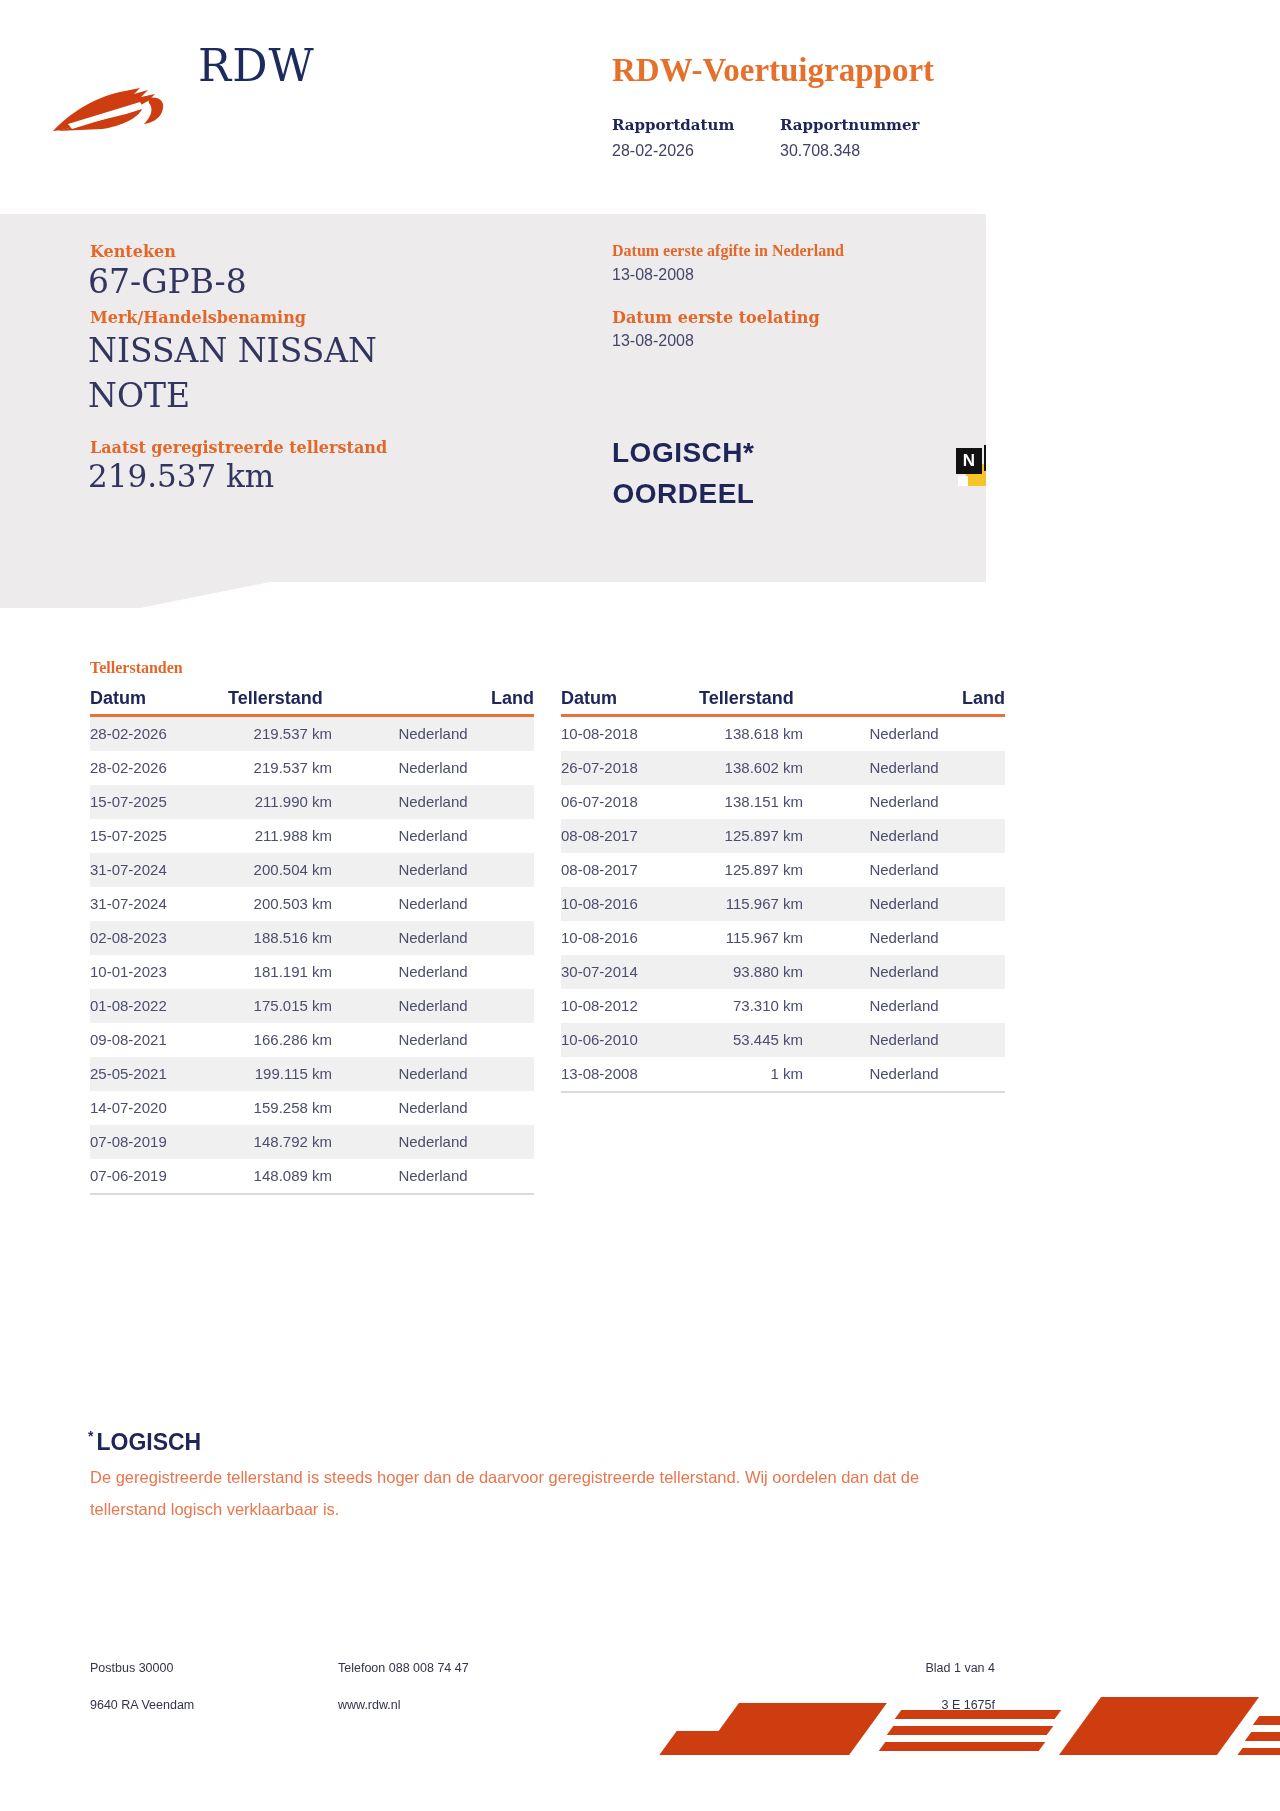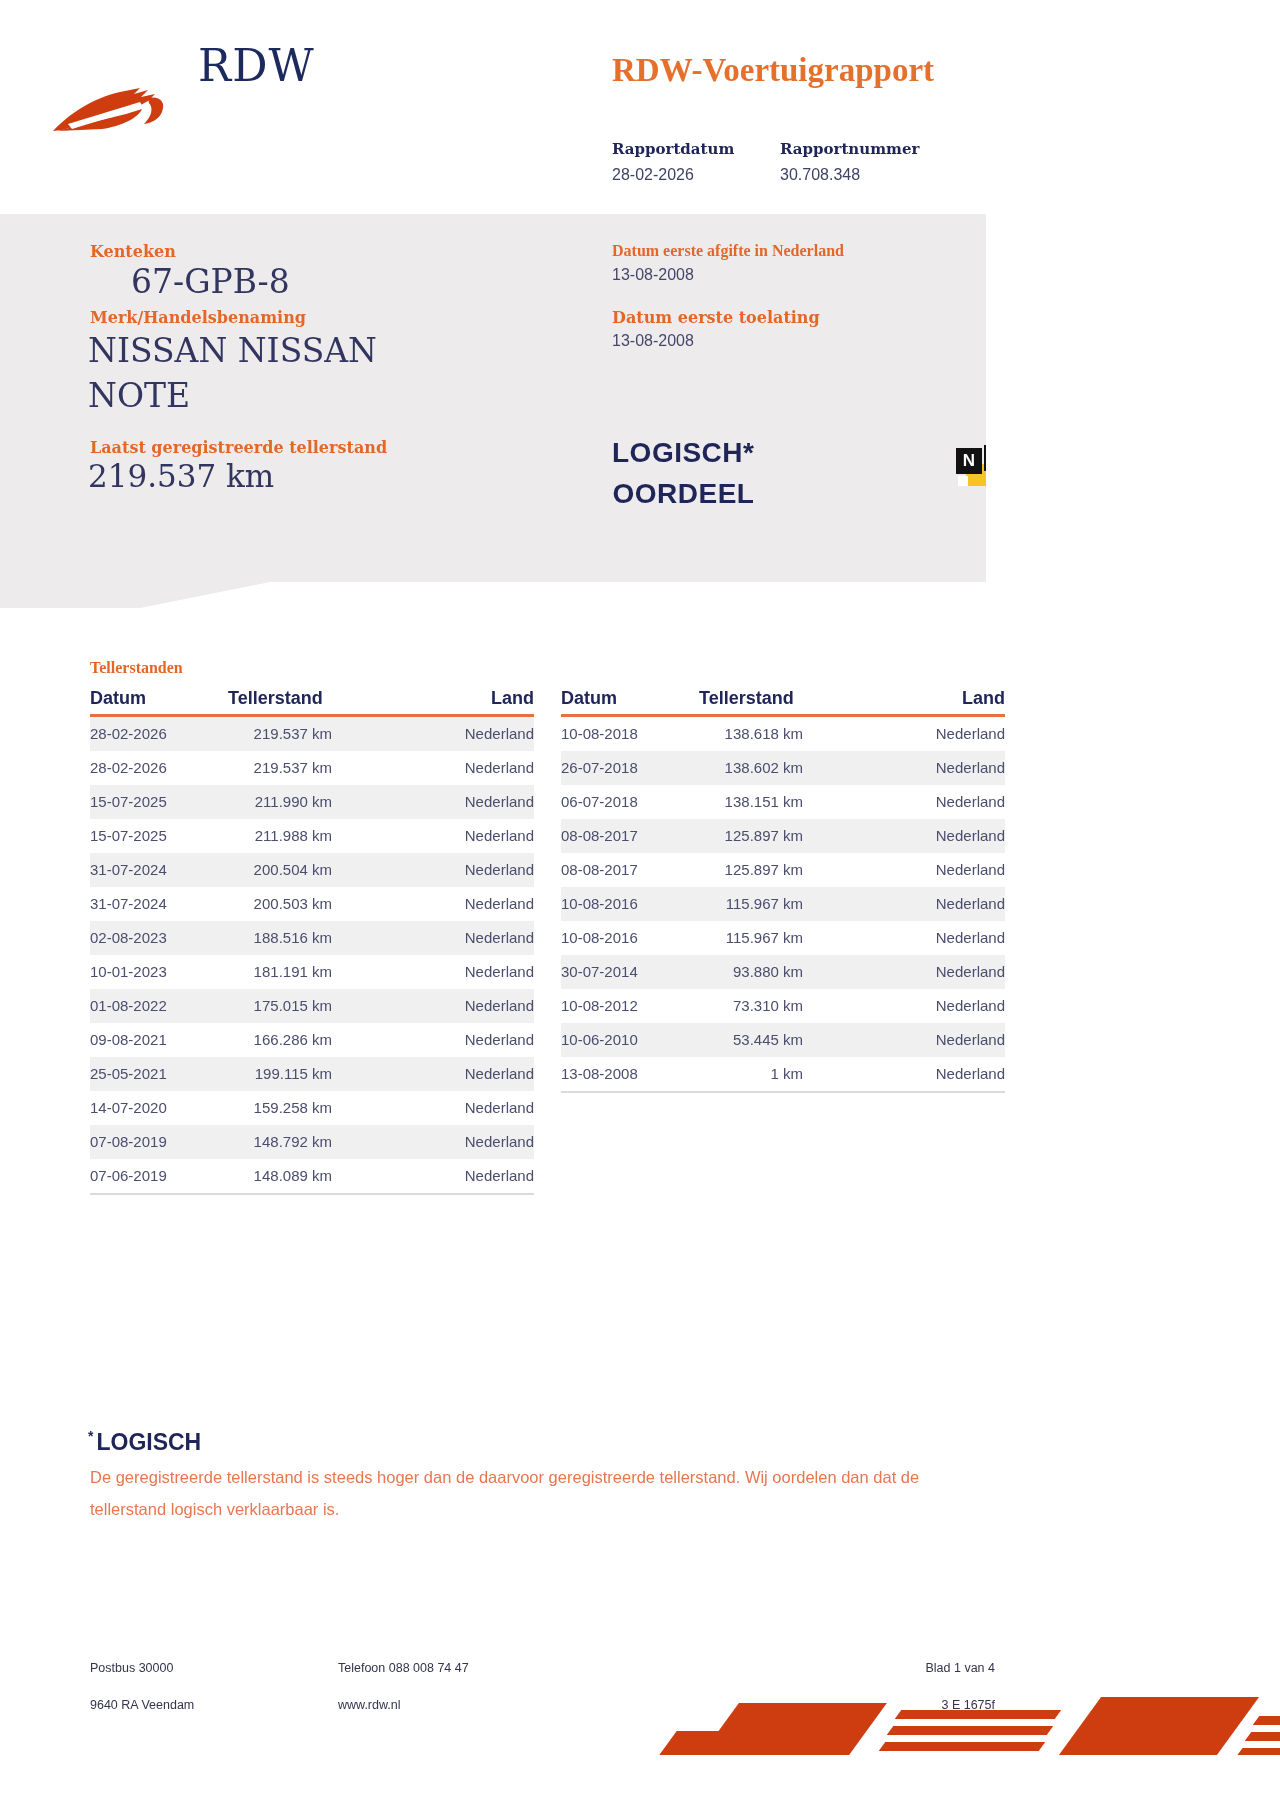--- a/index.html
+++ b/index.html
@@ -6,21 +6,21 @@
   .page{position:relative;width:1280px;height:1755px;background:#fff;overflow:hidden;
         font-family:"Liberation Sans",sans-serif;color:#32355f;}
 
   
   .wing{position:absolute;left:52px;top:68px;}
   .logo-text{position:absolute;left:198px;top:40px;font-family:"DejaVu Serif",serif;
              font-size:44px;color:#1c2a5e;letter-spacing:1px;}
   .report-title{position:absolute;left:612px;top:52px;font-family:"Liberation Serif",serif;
                 font-weight:700;font-size:33px;color:#e5702c;}
   .meta{position:absolute;left:612px;top:116px;display:flex;gap:36px;}
-  .meta .lbl{font-family:"DejaVu Serif",serif;font-weight:700;font-size:15px;color:#1f2558;margin-top:24px;}
+  .meta .lbl{font-family:"DejaVu Serif",serif;font-weight:700;font-size:15px;color:#1f2558;}
   .meta .val{font-size:16px;color:#3f4266;margin-top:8px;}
   .meta .col1{width:132px;}
 
   
   .panel{position:absolute;left:0;top:214px;width:986px;height:394px;background:#edebec;
          clip-path:polygon(0 0,100% 0,100% 368px,270px 368px,140px 394px,0 394px);}
   .olabel{position:absolute;font-family:"DejaVu Serif",serif;font-weight:700;font-size:16px;color:#e4672a;}
   .bigval{position:absolute;font-family:"DejaVu Serif",serif;font-size:33px;color:#32355f;}
   .smval{position:absolute;font-size:16px;color:#44476a;}
   .oordeel{position:absolute;left:612px;top:218px;font-size:28px;font-weight:800;color:#1f2558;
@@ -39,21 +39,21 @@
   .section-title{position:absolute;left:90px;top:659px;font-family:Liberation Serif, serif;
                  font-weight:700;font-size:16px;color:#e4672a;}
   .tables{position:absolute;left:90px;top:688px;width:915px;display:flex;gap:27px;}
   .tbl{width:444px;}
   .thead{display:grid;grid-template-columns:138px 104px 1fr;padding-bottom:5px;
          border-bottom:3px solid #e8703a;font-weight:700;font-size:18px;color:#20265a;}
   .thead .c2{text-align:right;}
   .trow{display:grid;grid-template-columns:138px 104px 1fr;height:34px;line-height:34px;
         font-size:15px;color:#4b4d6d;}
   .trow .c1{text-align:right;}
-  .trow .c2{text-align:right;}
+  .trow .c2{text-align:center;}
   .trow.shade{background:#f1f0f1;}
   .tbody{border-bottom:2px solid #dcdadb;}
 
   
   .fn-head{position:absolute;left:88px;top:1428px;font-size:23px;font-weight:800;color:#1f2558;}
   .fn-head .ast{font-size:14px;vertical-align:9px;margin-right:3px;}
   .fn-line{position:absolute;left:90px;font-size:16.5px;color:#e8764e;}
 
   
   .footer{position:absolute;left:90px;top:1650px;width:905px;display:grid;
@@ -86,21 +86,21 @@
       <div class="val">28-02-2026</div>
     </div>
     <div>
       <div class="lbl">Rapportnummer</div>
       <div class="val">30.708.348</div>
     </div>
   </div>
 
   <div class="panel">
     <div class="olabel" style="left:90px;top:28px;">Kenteken</div>
-    <div class="bigval" style="left:88px;top:48px;margin-left:43px;">67-GPB-8</div>
+    <div class="bigval" style="left:88px;top:48px;">67-GPB-8</div>
 
     <div class="olabel" style="left:90px;top:94px;">Merk/Handelsbenaming</div>
     <div class="bigval" style="left:88px;top:114px;width:290px;line-height:45px;">NISSAN NISSAN NOTE</div>
 
     <div class="olabel" style="left:90px;top:224px;">Laatst geregistreerde tellerstand</div>
     <div class="bigval" style="left:88px;top:244px;font-size:31px;">219.537 km</div>
 
     <div class="olabel" style="left:612px;top:28px;font-family:Liberation Serif, serif;">Datum eerste afgifte in Nederland</div>
     <div class="smval" style="left:612px;top:52px;">13-08-2008</div>
 

